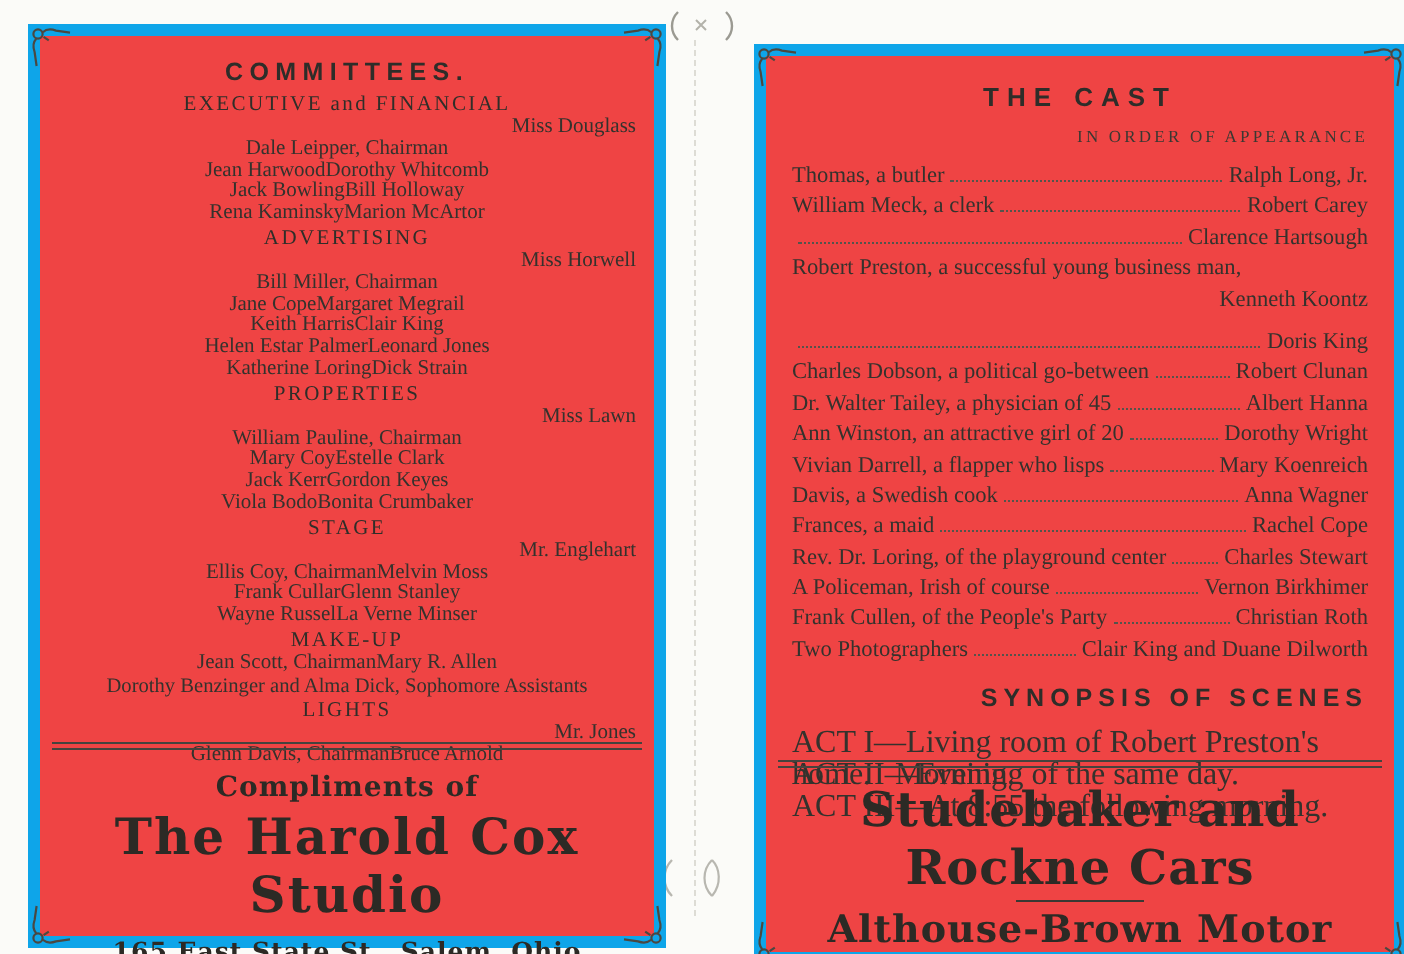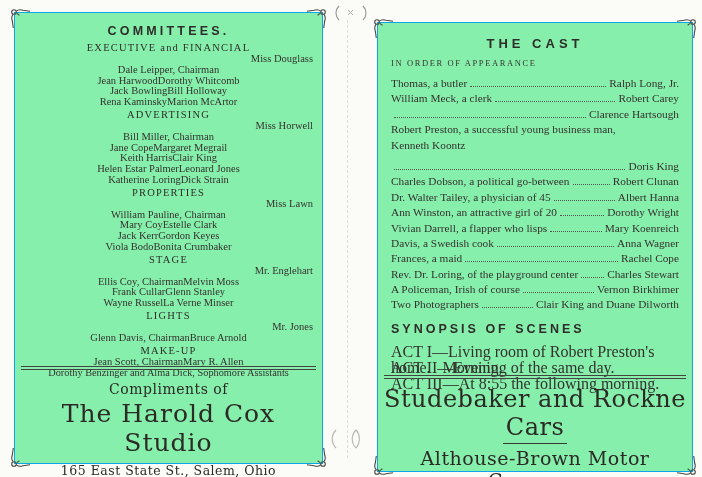--- a/index.html
+++ b/index.html
@@ -2,21 +2,21 @@
 <html><head>
 <meta charset="utf-8">
 <style>
   html,body{margin:0;padding:0;}
   body{
     width:702px;height:477px;overflow:hidden;position:relative;
     background:#fbfbf8;
     font-family:"Liberation Serif", serif;
     color:#34322d;
   }
-  .page{position:absolute;border:1px solid #0ea5e9;background:#86efac;}
+  .page{position:absolute;border:6px solid #0ea5e9;background:#ef4444;}
   #page-left{left:14px;top:12px;width:307px;height:450px;}
   #page-right{left:377px;top:22px;width:314px;height:448px;}
 
   
   .orn{position:absolute;width:22px;height:22px;}
   .orn.tl{left:-6px;top:-6px;}
   .orn.tr{right:-6px;top:-6px;transform:scaleX(-1);}
   .orn.bl{left:-6px;bottom:-6px;transform:scaleY(-1);}
   .orn.br{right:-6px;bottom:-6px;transform:scale(-1,-1);}
 
@@ -39,42 +39,42 @@
   }
   .sec-sup{text-align:right;font-size:10.5px;height:10.8px;line-height:10.8px;}
   .sec-sup:empty{display:none;}
   .crow{display:flex;justify-content:center;font-size:10.5px;height:10.8px;line-height:10.8px;}
   .crow .lcell{text-align:left;white-space:nowrap;}
   .crow .rcell{text-align:right;white-space:nowrap;}
   .footnote{text-align:center;font-size:10.3px;height:11px;line-height:11px;}
 
   .lp-ad{position:absolute;left:0;right:0;bottom:0;height:97px;text-align:center;}
   .rule-double{border-top:1px solid #45433e;border-bottom:1px solid #45433e;height:2px;margin:0 6px;}
-  .blk{font-family:"DejaVu Serif",serif;font-weight:normal;color:#2c2a25;}
+  .blk{font-family:"DejaVu Serif",serif;font-weight:bold;color:#2c2a25;}
   .lp-ad .ad-compliments{font-size:14px;margin-top:11px;letter-spacing:.5px;}
   .lp-ad .ad-name{font-size:25px;margin-top:2px;letter-spacing:1px;}
   .lp-ad .ad-addr{font-size:12.5px;margin-top:6px;letter-spacing:.5px;}
 
   
   .rp-inner{padding:12px 13px 0 13px;}
   .rp-title{
     text-align:center;font-family:"Liberation Sans",sans-serif;
     font-size:13px;font-weight:bold;letter-spacing:4px;color:#2e2d29;
     height:18px;line-height:18px;
   }
-  .rp-sub{text-align:left;font-size:8.5px;letter-spacing:1.6px;height:14px;line-height:14px;margin-top:3px;color:#3a3832;}
+  .rp-sub{text-align:right;font-size:8.5px;letter-spacing:1.6px;height:14px;line-height:14px;margin-top:3px;color:#3a3832;}
   .cast{margin-top:6px;}
   .cast-line{display:flex;align-items:baseline;font-size:11.3px;height:15.4px;line-height:15.4px;}
   .cast-line .role{white-space:nowrap;}
   .cast-line .leader{flex:1;border-bottom:1px dotted #55534c;margin:0 3px 3px 3px;min-width:8px;}
   .cast-line .actor{white-space:nowrap;}
-  .cast-line.actor-only{font-family:Liberation Serif, serif;}
+  .cast-line.actor-only{justify-content:flex-end;font-family:Liberation Serif, serif;}
   .cast-line.gap-after{margin-bottom:6px;}
   .syn-title{
-    text-align:left;font-family:"Liberation Sans",sans-serif;
+    text-align:right;font-family:"Liberation Sans",sans-serif;
     font-size:12.5px;font-weight:bold;letter-spacing:3px;color:#2e2d29;
     margin-top:8px;height:16px;line-height:16px;
   }
   .acts{margin-top:7px;}
   .act-line{font-size:16px;height:16px;line-height:16px;white-space:pre-wrap;}
 
   .rp-ad{position:absolute;left:0;right:0;bottom:0;height:96px;text-align:center;}
   .rp-ad .ad-title{font-size:24px;margin-top:6px;letter-spacing:.5px;}
   .ad-rule-small{width:64px;border-top:1.5px solid #3a3833;margin:2px auto 3px auto;}
   .rp-ad .ad-dealer{font-size:19px;letter-spacing:.5px;}
@@ -199,36 +199,36 @@
           <span class="lcell">Frank Cullar</span>
           <span class="rcell">Glenn Stanley</span>
         </div>
       <div class="crow">
           <span class="lcell">Wayne Russel</span>
           <span class="rcell">La Verne Minser</span>
         </div>
     </div>
 
     <div>
+      <div class="sec-head">MAKE-UP</div>
+
+      <div class="crow">
+          <span class="lcell">Jean Scott, Chairman</span>
+          <span class="rcell">Mary R. Allen</span>
+        </div>
+      <div class="footnote">Dorothy Benzinger and Alma Dick, Sophomore Assistants</div>
+    </div>
+
+    <div>
       <div class="sec-head">LIGHTS</div>
       <div class="sec-sup">Mr. Jones</div>
       <div class="crow">
           <span class="lcell">Glenn Davis, Chairman</span>
           <span class="rcell">Bruce Arnold</span>
         </div>
-    </div>
-
-    <div>
-      <div class="sec-head">MAKE-UP</div>
-
-      <div class="crow">
-          <span class="lcell">Jean Scott, Chairman</span>
-          <span class="rcell">Mary R. Allen</span>
-        </div>
-      <div class="footnote">Dorothy Benzinger and Alma Dick, Sophomore Assistants</div>
     </div>
   </div>
 
   <div class="lp-ad">
     <div class="rule-double"></div>
     <div class="blk ad-compliments">Compliments of</div>
     <div class="blk ad-name">The Harold Cox Studio</div>
     <div class="blk ad-addr">165 East State St., Salem, Ohio</div>
   </div>
 </div>
@@ -310,20 +310,25 @@
           <span class="role">Rev. Dr. Loring, of the playground center</span>
           <span class="leader"></span>
           <span class="actor">Charles Stewart</span>
         </div>
       <div class="cast-line">
           <span class="role">A Policeman, Irish of course</span>
           <span class="leader"></span>
           <span class="actor">Vernon Birkhimer</span>
         </div>
       <div class="cast-line">
+          <span class="role">Frank Cullen, of the People's Party</span>
+          <span class="leader"></span>
+          <span class="actor">Christian Roth</span>
+        </div>
+      <div class="cast-line">
           <span class="role">Two Photographers</span>
           <span class="leader"></span>
           <span class="actor">Clair King and Duane Dilworth</span>
         </div>
     </div>
 
     <div class="syn-title">SYNOPSIS OF SCENES</div>
     <div class="acts">
       <div class="act-line">ACT I—Living room of Robert Preston's home.   Morning.</div>
       <div class="act-line">ACT II—Evening of the same day.</div>

